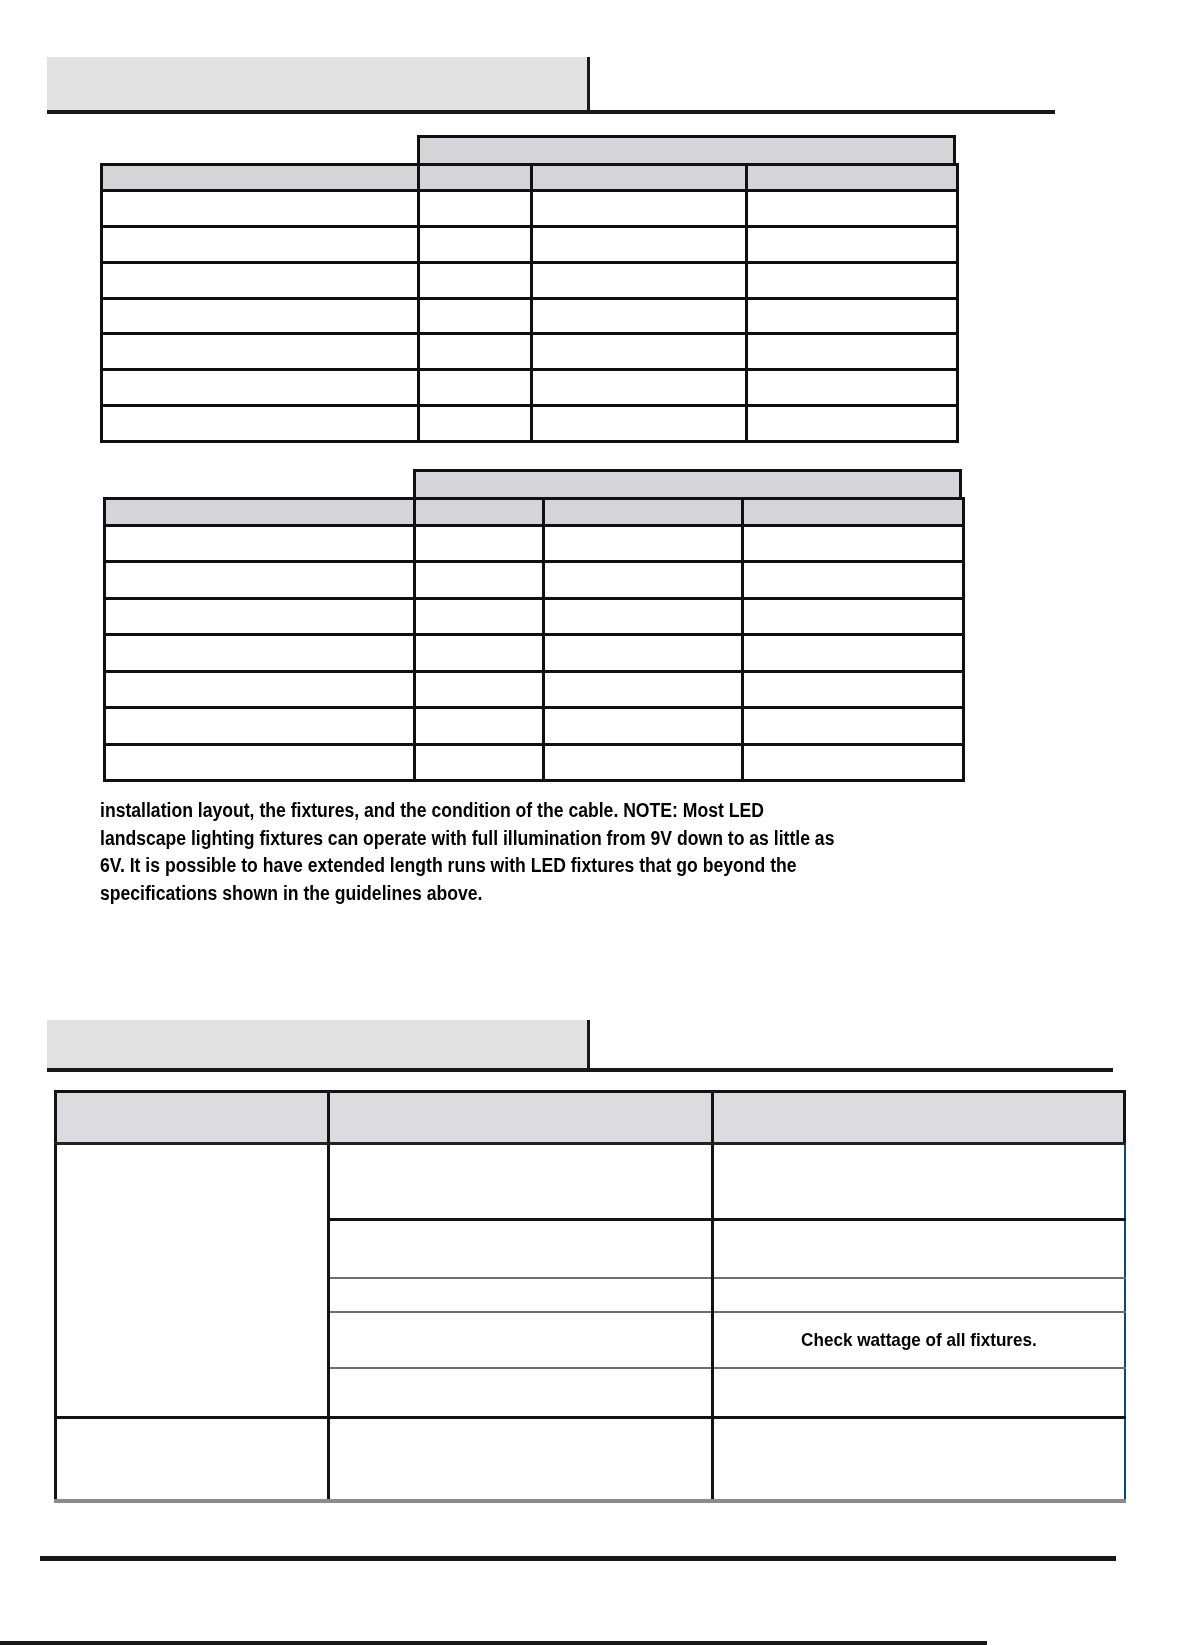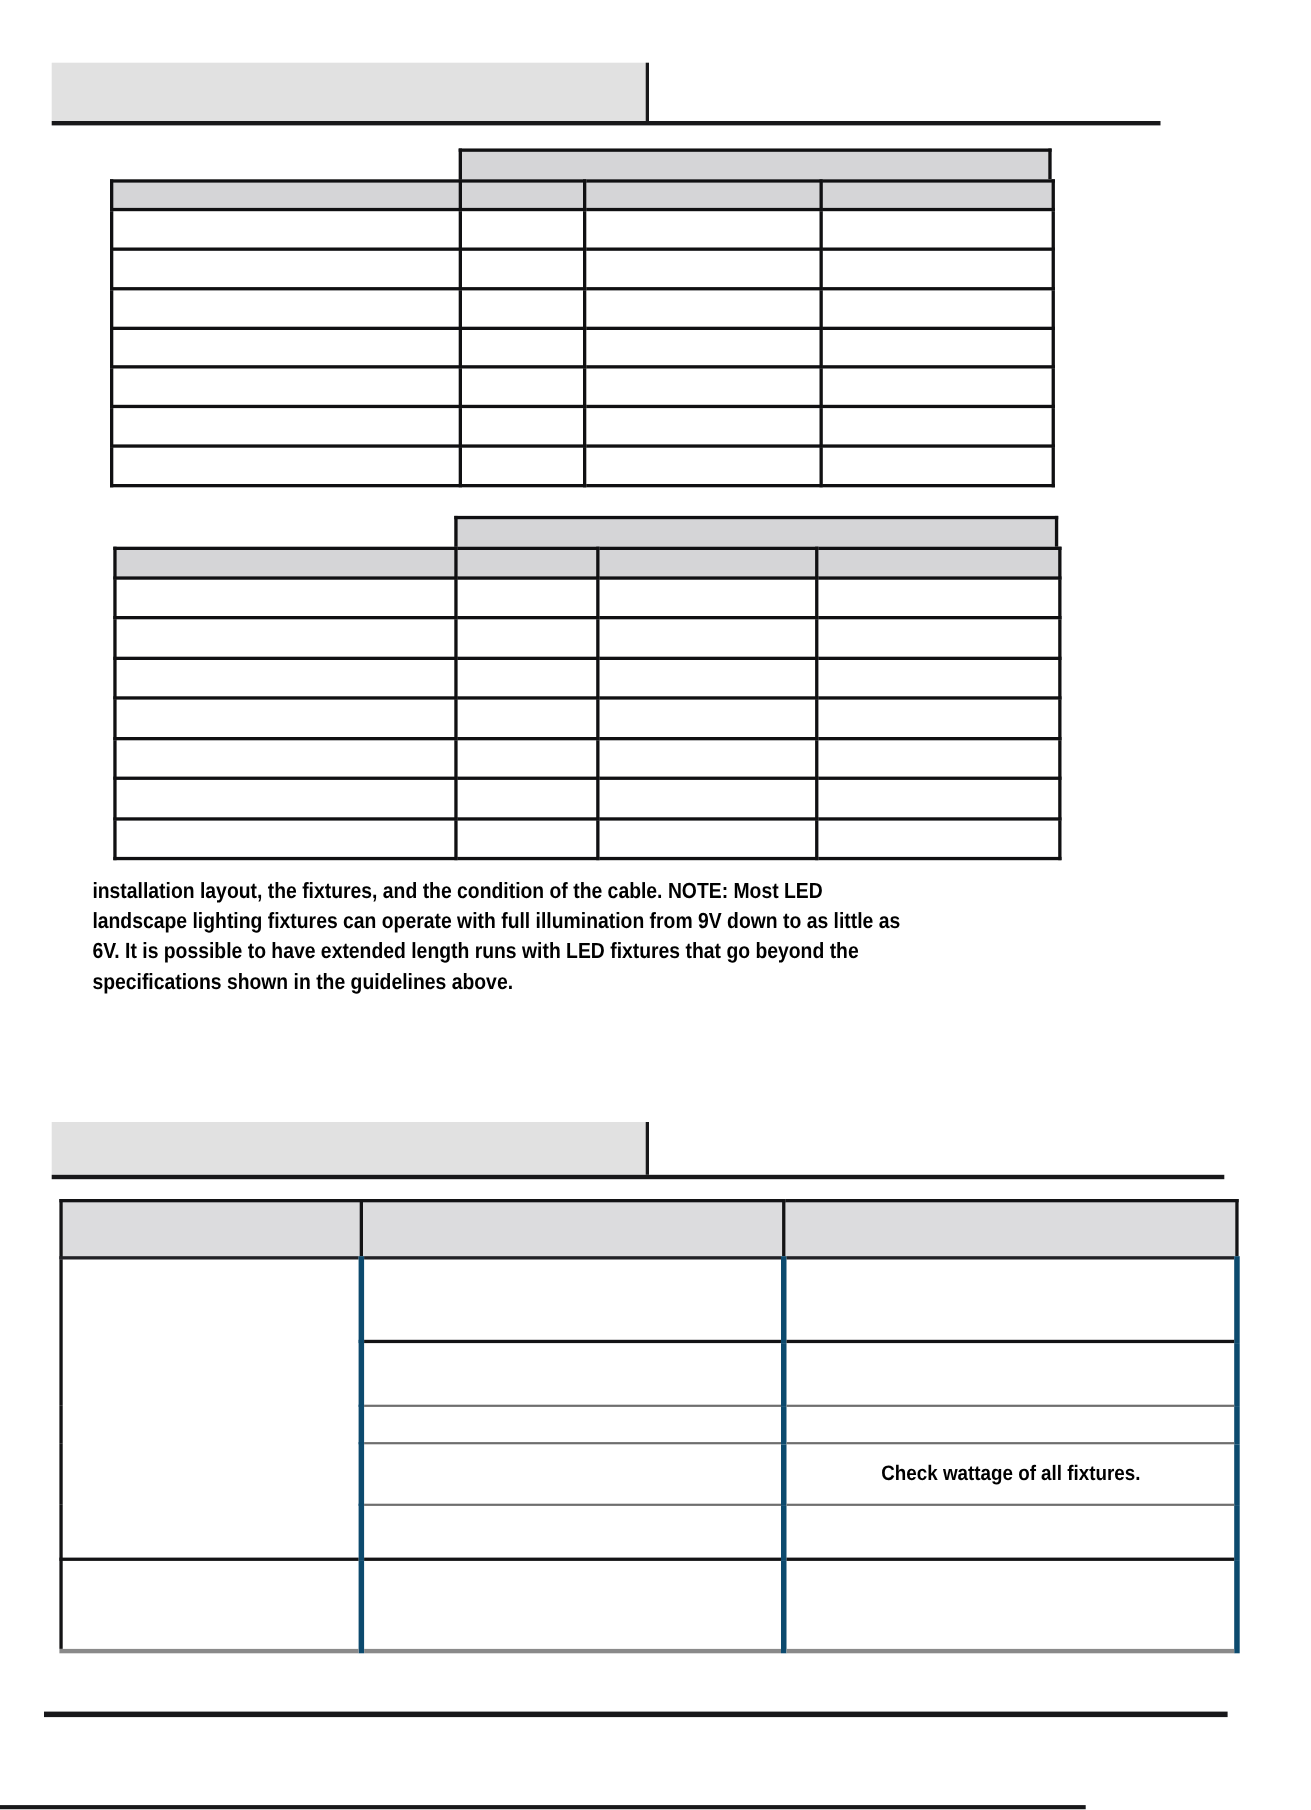--- a/index.html
+++ b/index.html
@@ -13,28 +13,28 @@
 
   
   .mergedhdr{position:absolute;background:#d5d5d7;box-sizing:border-box;
              border-top:3px solid #101012;border-left:3px solid #101012;border-right:3px solid #101012;}
   table.grid{position:absolute;border-collapse:collapse;table-layout:fixed;}
   table.grid td,table.grid th{border:3px solid #101012;padding:0;}
   table.grid th{background:#d5d5d7;}
   table.grid td{background:#ffffff;}
 
   
-  .para{position:absolute;left:84px;top:797px;}
+  .para{position:absolute;left:100px;top:797px;}
   .para-line{font-size:20px;font-weight:bold;line-height:27.5px;white-space:nowrap;
              transform:scaleX(0.88);transform-origin:0 0;letter-spacing:0px;}
 
   
   table.biggrid{position:absolute;border-collapse:collapse;table-layout:fixed;}
   table.biggrid th{background:#dcdcde;border:3px solid #131315;border-bottom:3px solid #222226;padding:0;}
-  table.biggrid td{background:#ffffff;border-left:3px solid #131315;border-right:5px solid #0c4a6e;padding:16px;}
+  table.biggrid td{background:#ffffff;border-left:3px solid #131315;border-right:2px solid #0c4a6e;padding:16px;}
   table.biggrid{border-bottom:4px solid #8a8a8a;}
   tr.sub-strong td{border-bottom:3px solid #131315;}
   tr.sub-thin td{border-bottom:2px solid #6e6e6e;}
   tr.lastrow td{border-top:3px solid #131315;}
   td.wattage-cell{text-align:center;vertical-align:middle;padding-right:115px;}
   .wattage-text{display:inline-block;font-size:19px;font-weight:bold;transform:scaleX(0.90);
                 transform-origin:center;white-space:nowrap;}
 </style>
 </head>
 <body>

